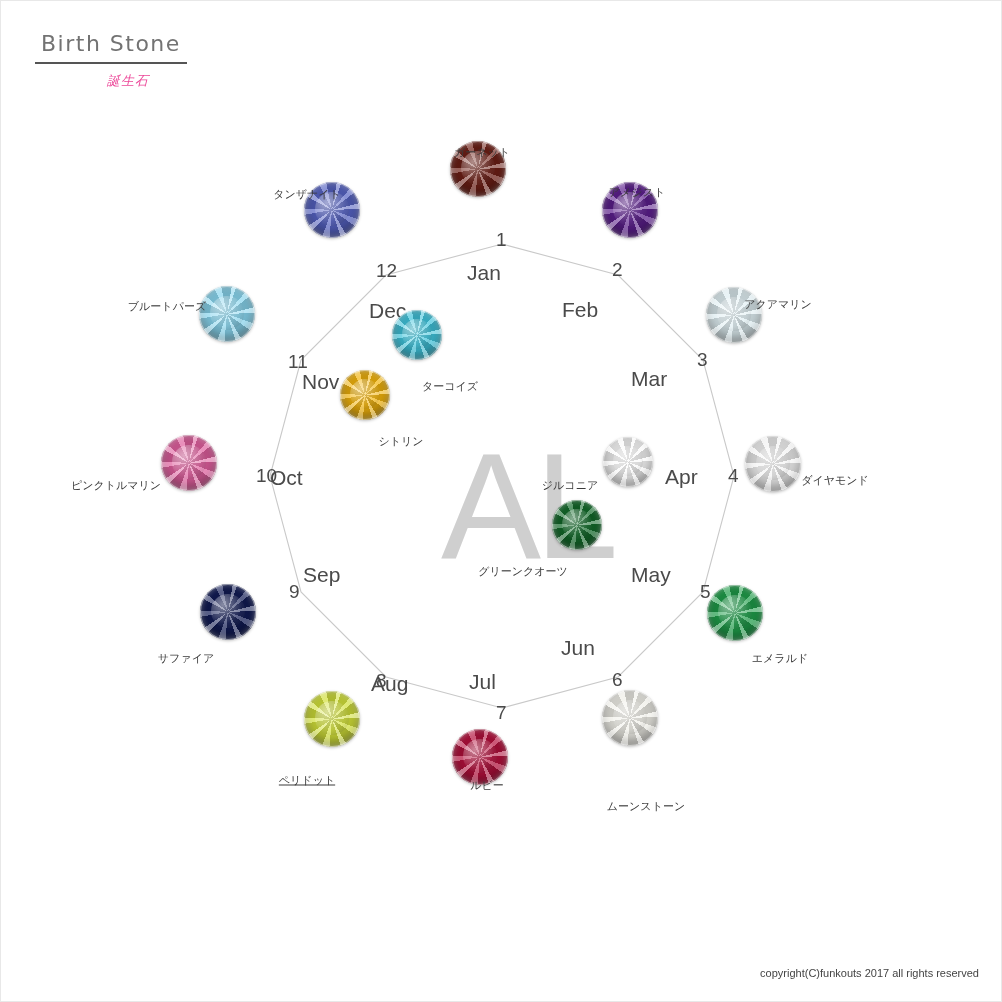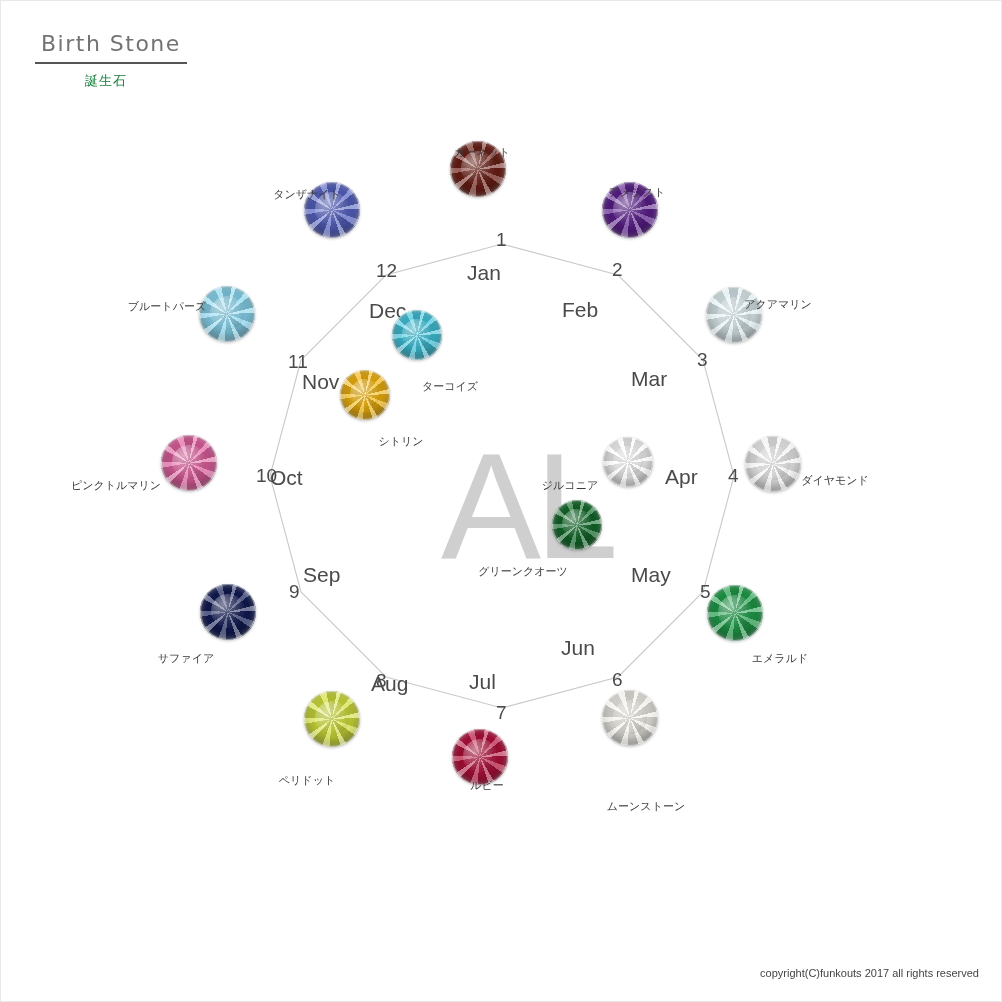--- a/index.html
+++ b/index.html
@@ -29,24 +29,25 @@
     font-size: 22px;
     letter-spacing: 1.5px;
     color: #737373;
     font-family: "DejaVu Sans", sans-serif;
     padding: 0 6px 6px 6px;
     display: inline-block;
     border-bottom: 2px solid #555;
   }
   #title-ja {
     margin-top: 8px;
-    margin-left: 50px;
+    margin-left: 72px;
     font-size: 13px;
-    color: #15803d;
+    color: #ec4899;
     letter-spacing: 1px;
+    font-style: italic;
   }
 
   
   #diagram {
     position: absolute;
     left: 0;
     top: 0;
     width: 1002px;
     height: 1002px;
     pointer-events: none;
@@ -252,21 +253,21 @@
       <div class="stone-label" style="left: 645px; top: 805px; transform: translate(-50%, -50%);">ムーンストーン</div>
       <div class="stone" style="width: 56px; height: 56px; left: 451px; top: 728px;">
         <div class="gem" style="background: rgb(181, 16, 60);"></div>
         <div class="rim"></div>
       </div>
       <div class="stone-label" style="left: 486px; top: 784px; transform: translate(-50%, -50%);">ルビー</div>
       <div class="stone" style="width: 56px; height: 56px; left: 303px; top: 690px;">
         <div class="gem" style="background: rgb(210, 224, 58);"></div>
         <div class="rim"></div>
       </div>
-      <div class="stone-label" style="left: 306px; top: 779px; transform: translate(-50%, -50%);">ペリドット</div>
+      <div class="stone-label" style="left: 306px; top: 779px; transform: translate(-50%, -50%); text-decoration: underline;">ペリドット</div>
       <div class="stone" style="width: 56px; height: 56px; left: 199px; top: 583px;">
         <div class="gem" style="background: rgb(17, 27, 85);"></div>
         <div class="rim"></div>
       </div>
       <div class="stone-label" style="left: 185px; top: 657px; transform: translate(-50%, -50%);">サファイア</div>
       <div class="stone" style="width: 56px; height: 56px; left: 160px; top: 434px;">
         <div class="gem" style="background: rgb(224, 95, 158);"></div>
         <div class="rim"></div>
       </div>
       <div class="stone-label" style="left: 115px; top: 484px; transform: translate(-50%, -50%);">ピンクトルマリン</div>

